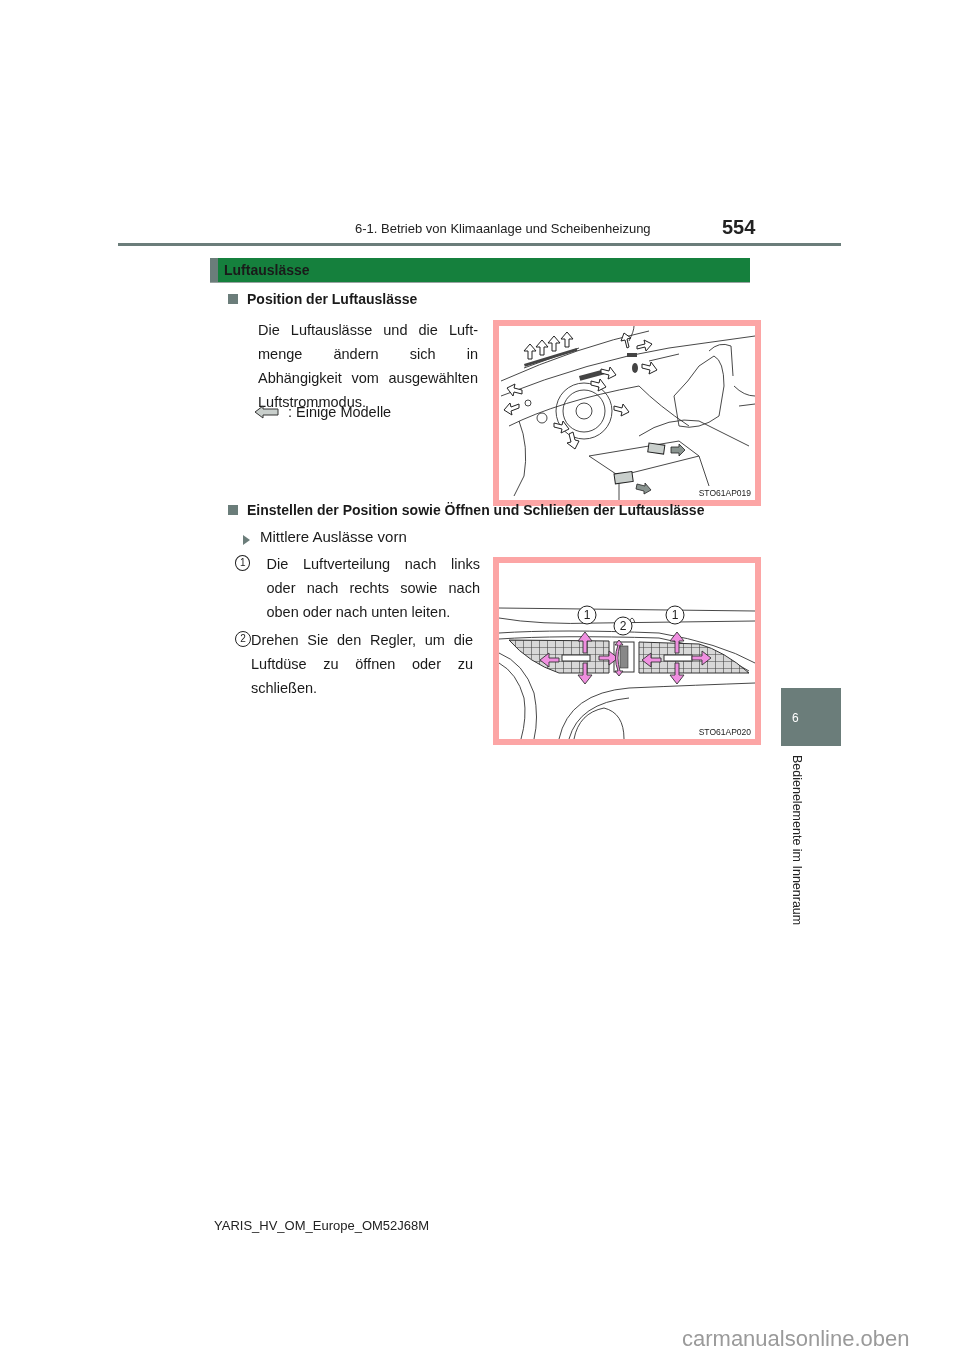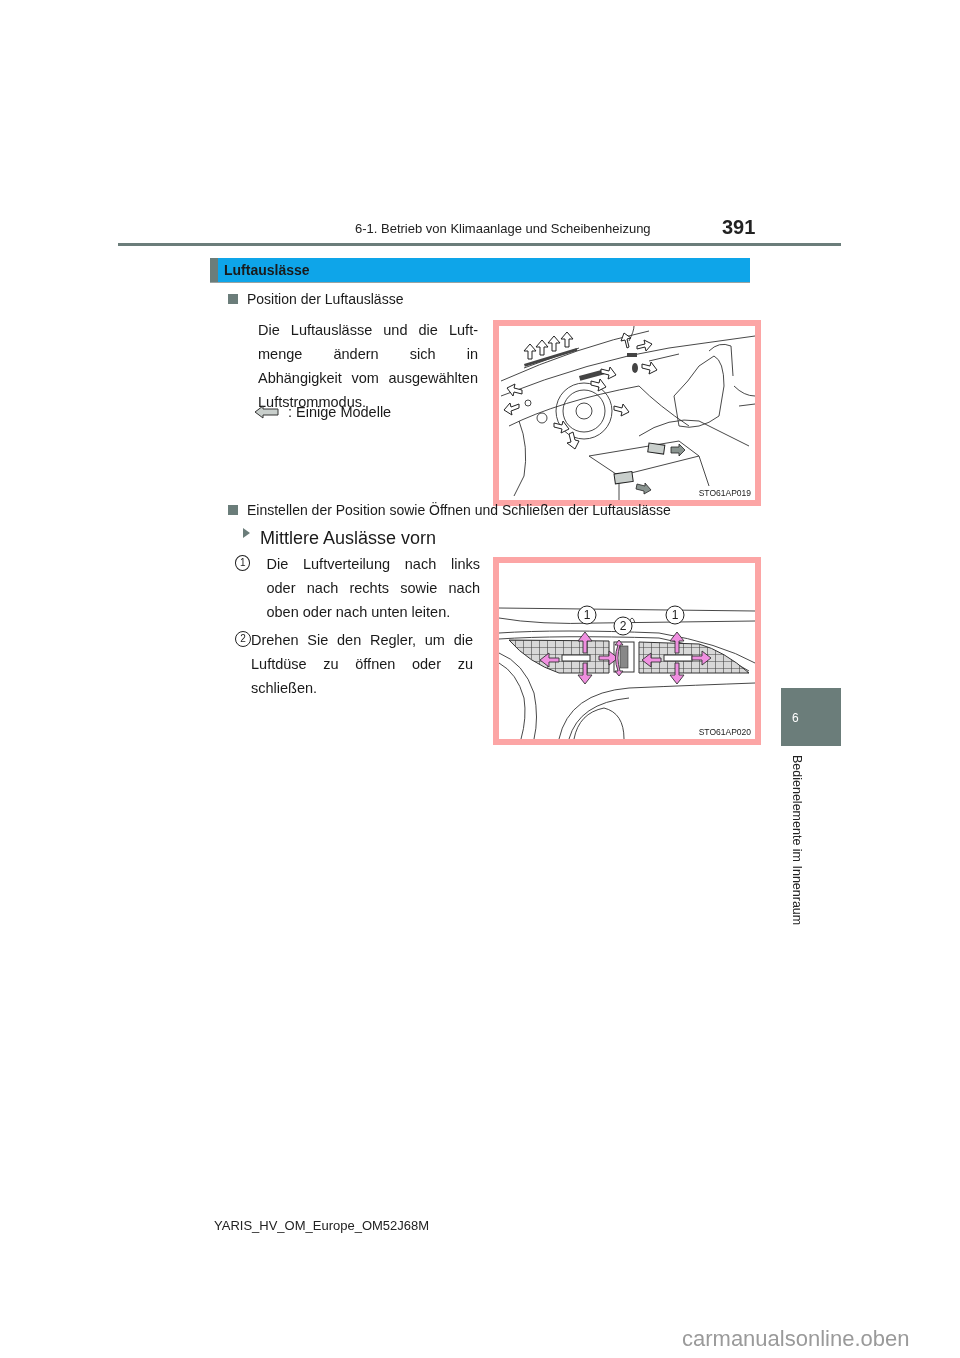--- a/index.html
+++ b/index.html
@@ -11,47 +11,47 @@
   .run-head { left:355px; top:221px; font-size:13px; color:#222; }
   .page-num { left:722px; top:216px; font-size:20px; font-weight:bold; color:#222; }
   .head-rule { left:118px; top:243px; width:723px; height:3px; background:#6b7d7a; }
 
   
   .chap-tab { left:781px; top:688px; width:60px; height:58px; background:#6b7d7a; }
   .chap-num { position:absolute; left:11px; top:23px; color:#fff; font-size:12px; }
   .chap-label { left:790px; top:755px; writing-mode:vertical-rl; font-size:12.5px; color:#222; }
 
   
-  .sec-bar { left:210px; top:258px; width:540px; height:24px; background:#0ea5e9;
+  .sec-bar { left:210px; top:258px; width:540px; height:24px; background:#15803d;
              border-bottom:1px solid #9aa3a2; }
   .sec-bar .acc { position:absolute; left:0; top:0; width:8px; height:24px; background:#6b7d7a; }
   .sec-bar .t { position:absolute; left:14px; top:4px; font-size:14px; font-weight:bold; color:#1a1a1a; }
 
   .sq { display:inline-block; width:10px; height:10px; background:#6b7d7a; margin-right:9px; vertical-align:0px; }
-  .sub-h { font-size:14px; font-weight:normal; color:#1a1a1a; }
+  .sub-h { font-size:14px; font-weight:bold; color:#1a1a1a; }
 
   .para { font-size:14.5px; line-height:24px; text-align:justify; text-align-last:left; color:#1a1a1a; }
 
   .fig { border:6px solid #fca5a5; background:#fff; }
   .fig-code { position:absolute; right:4px; bottom:2px; font-size:8.5px; color:#222; }
 
   .tri { display:inline-block; width:0; height:0; border-top:5px solid transparent; border-bottom:5px solid transparent;
          border-left:7px solid #6b7d7a; margin-right:10px; }
 
   .circ { display:inline-block; width:14px; height:14px; border:1px solid #222; border-radius:50%;
           font-size:10px; text-align:center; line-height:14px; color:#222; }
 
   .footer { left:214px; top:1218px; font-size:13px; color:#222; }
   .watermark { left:682px; top:1326px; font-size:22px; color:#9a9a9a; }
 </style>
 </head>
 <body>
 
 <div class="abs run-head">6-1. Betrieb von Klimaanlage und Scheibenheizung</div>
-<div class="abs page-num">391</div>
+<div class="abs page-num">554</div>
 <div class="abs head-rule"></div>
 
 <div class="abs chap-tab">
   <span class="chap-num">6</span>
 </div>
 <div class="abs chap-label">Bedienelemente im Innenraum</div>
 
 <div class="abs sec-bar">
   <div class="acc"></div>
   <div class="t">Luftauslässe</div>
@@ -123,21 +123,21 @@
       <path d="M172 121 l8 0 l0 -3 l6 6 l-6 6 l0 -3 l-8 0 z"></path>
       <path d="M138 158 l8 2 l0 -3 l6 7 l-7 4 l0 -3 l-8 -2 z"></path>
     </g>
   </svg>
   <span class="fig-code">STO61AP019</span>
 </div>
 
 <div class="abs sub-h" style="left:228px; top:502px;">
   <span class="sq"></span><span>Einstellen der Position sowie Öffnen und Schließen der Luftauslässe</span>
 </div>
-<div class="abs" style="left:243px; top:528px; font-size:18px; display:flex; align-items:flex-start;">
+<div class="abs" style="left:243px; top:528px; font-size:15px; display:flex; align-items:flex-end;">
   <span class="tri"></span>
   <span>Mittlere Auslässe vorn</span>
 </div>
 
 <div class="abs" style="left:235px; top:552px; width:245px;">
   <div style="display:flex; margin-bottom:4px;">
     <span class="circ" style="margin-top:3px;">1</span>
     <span class="para" style="margin-left:16px; width:222px;">Die Luftverteilung nach links oder nach rechts sowie nach oben oder nach unten leiten.</span>
   </div>
   <div style="display:flex;">

